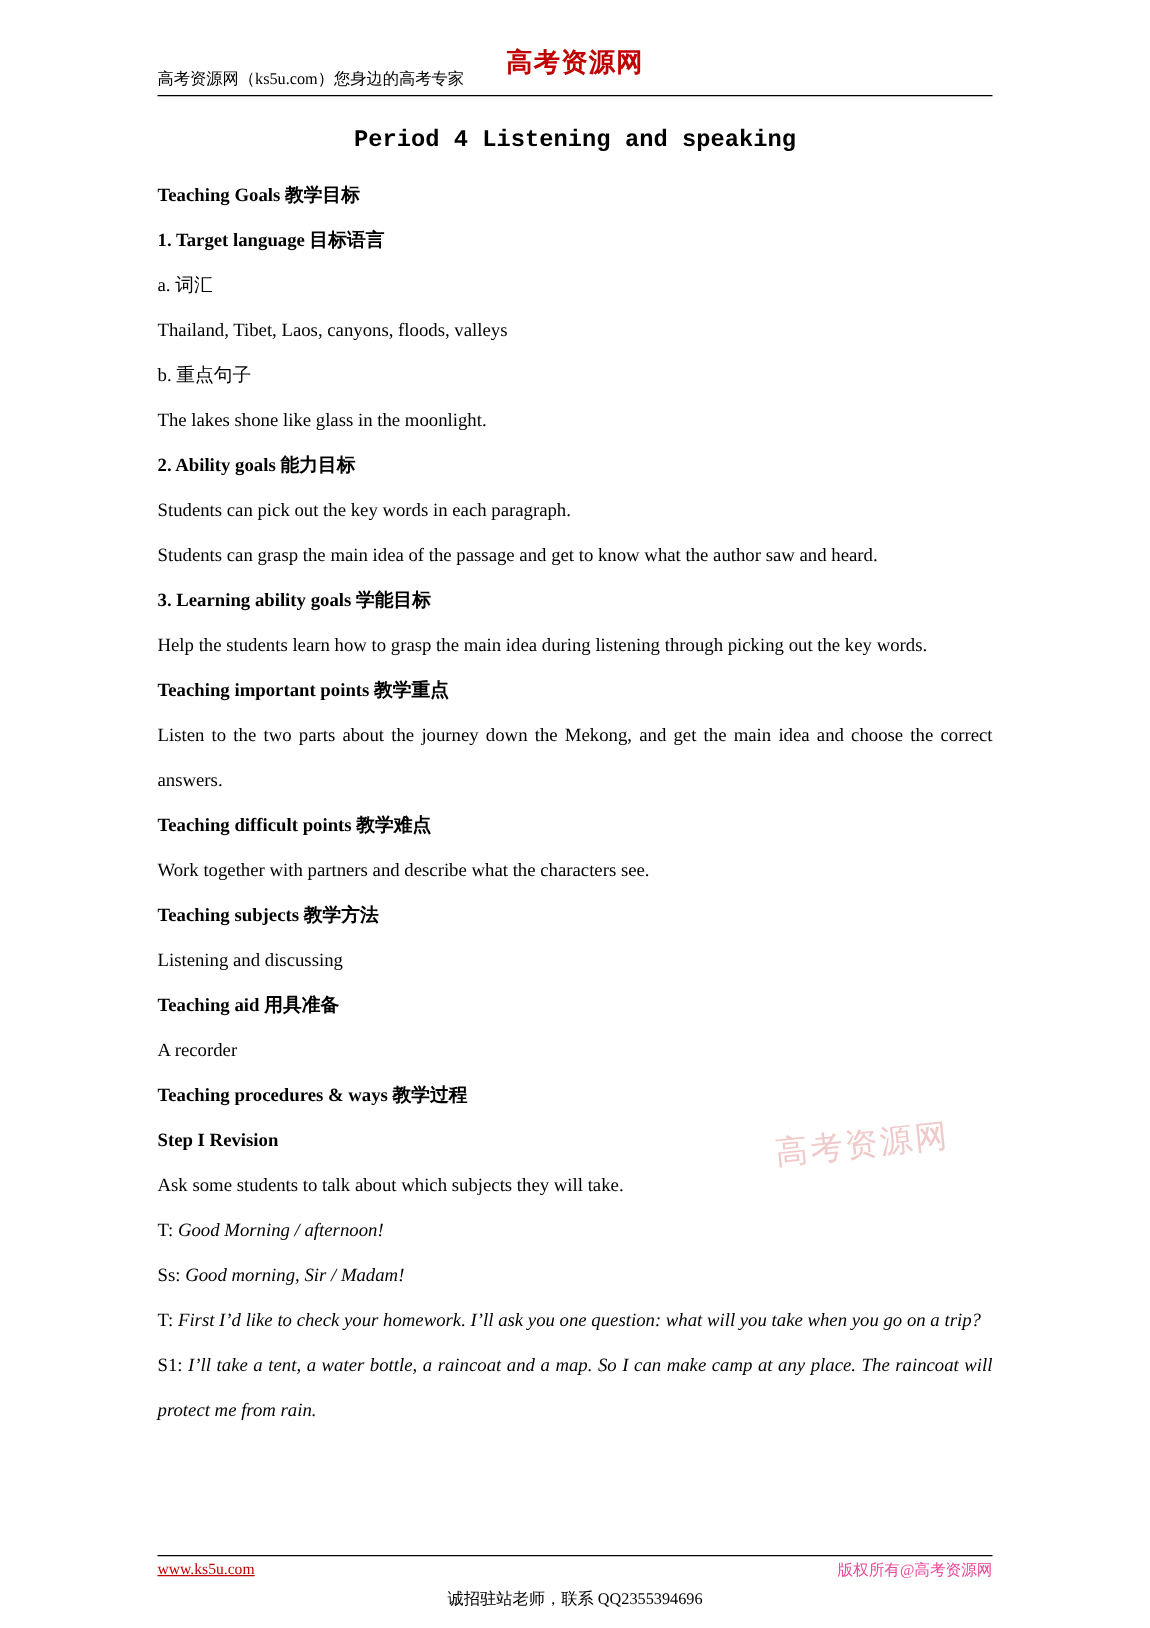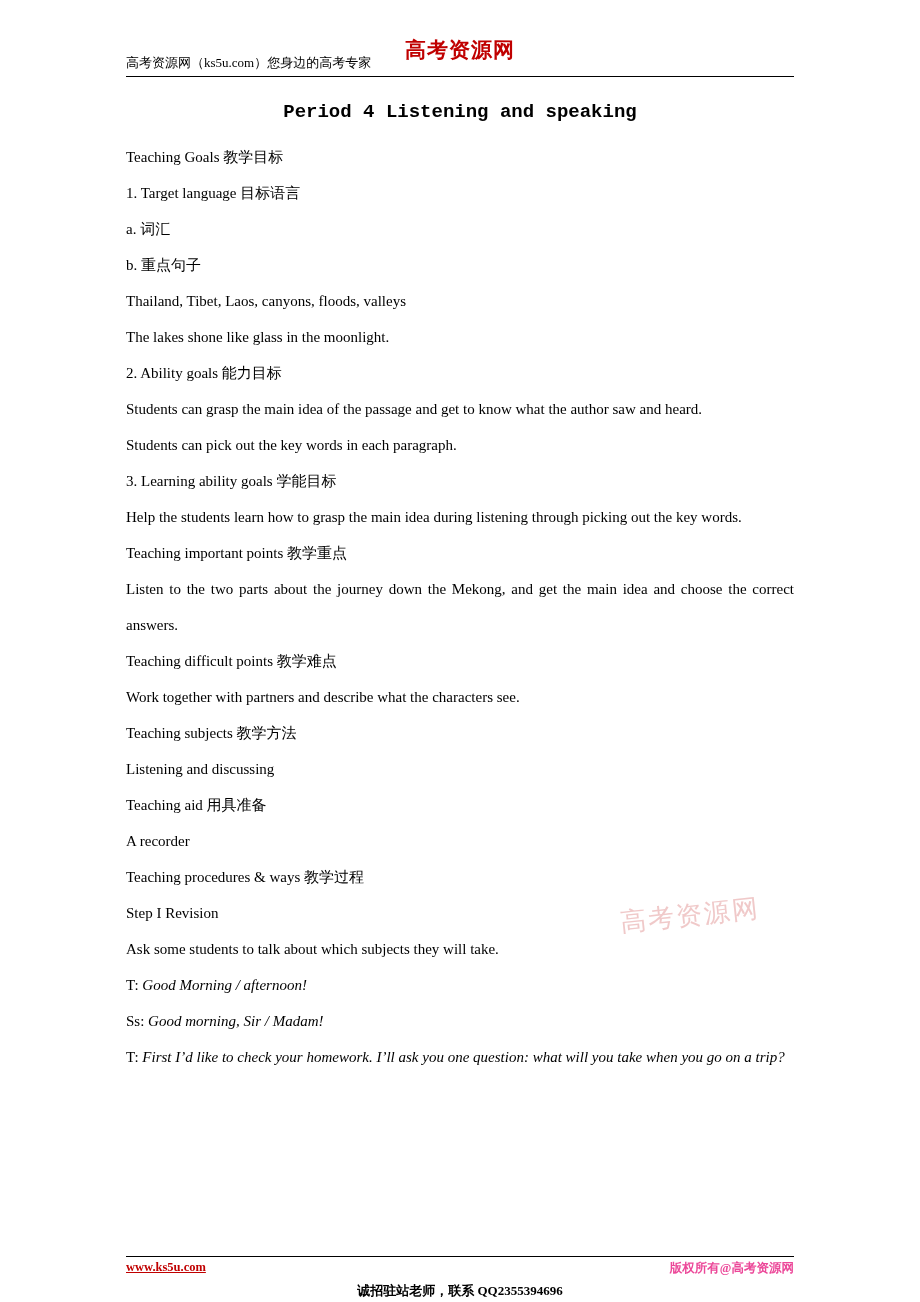--- a/index.html
+++ b/index.html
@@ -69,21 +69,21 @@
   }
 
   
   .para {
     font-size: 15px;
     line-height: 36px;
     margin: 0;
     text-align: justify;
   }
   .para.bold {
-    font-weight: normal;
+    font-weight: bold;
   }
   .para.just {
     text-align: justify;
     text-justify: inter-word;
   }
   .lead {
     font-style: normal;
   }
   .run-i { font-style: italic; }
 
@@ -99,22 +99,21 @@
     transform: rotate(-6deg);
     pointer-events: none;
     white-space: nowrap;
   }
 
   
   .footer {
     position: absolute;
     left: 126px;
     right: 126px;
-    bottom: 28px;
-    font-weight: bold;
+    bottom: 40px;
   }
   .footer-rule {
     border-top: 1px solid #000;
     margin-bottom: 3px;
   }
   .footer-row {
     display: flex;
     justify-content: space-between;
     font-size: 12.5px;
   }
@@ -143,42 +142,43 @@
     <div class="header-center">高考资源网</div>
     <div class="header-right">您身边的高考专家</div>
   </div>
 
   <h1 class="doc-title">Period 4 Listening and speaking</h1>
 
   <div id="body-content">
       <p class="para bold">Teaching    Goals  教学目标</p>
       <p class="para bold">1. Target language  目标语言</p>
       <p class="para">a. 词汇</p>
+      <p class="para">Thailand, Tibet, Laos, canyons, floods, valleys</p>
       <p class="para">b. 重点句子</p>
-      <p class="para">Thailand, Tibet, Laos, canyons, floods, valleys</p>
       <p class="para">The lakes shone like glass in the moonlight.</p>
       <p class="para bold">2. Ability goals 能力目标</p>
+      <p class="para">Students can pick out the key words in each paragraph.</p>
       <p class="para">Students can grasp the main idea of the passage and get to know what the author saw and heard.</p>
-      <p class="para">Students can pick out the key words in each paragraph.</p>
       <p class="para bold">3. Learning ability goals  学能目标</p>
       <p class="para just">Help the students learn how to grasp the main idea during listening through picking out the key words.</p>
       <p class="para bold">Teaching important points  教学重点</p>
       <p class="para just">Listen to the two parts about the journey down the Mekong, and get the main idea and choose the correct answers.</p>
       <p class="para bold">Teaching difficult points  教学难点</p>
       <p class="para">Work together with partners and describe what the characters see.</p>
       <p class="para bold">Teaching subjects  教学方法</p>
       <p class="para">Listening and discussing</p>
       <p class="para bold">Teaching aid  用具准备</p>
       <p class="para">A recorder</p>
       <p class="para bold">Teaching procedures &amp; ways  教学过程</p>
       <p class="para bold">Step I    Revision</p>
       <p class="para">Ask some students to talk about which subjects they will take.</p>
       <p class="para"><span class="lead">T: </span><span class="run-i">Good Morning / afternoon!</span></p>
       <p class="para"><span class="lead">Ss: </span><span class="run-i">Good morning, Sir / Madam!</span></p>
       <p class="para"><span class="lead">T: </span><span class="run-i">First I’d like to check your homework. I’ll ask you one question: what will you take when you go on a trip?</span></p>
+      <p class="para"><span class="lead">S1: </span><span class="run-i">I’ll take a tent, a water bottle, a raincoat and a map. So I can make camp at any place. The raincoat will protect me from rain.</span></p>
     </div>
 
   <div class="watermark">高考资源网</div>
 
   <div class="footer">
     <div class="footer-rule"></div>
     <div class="footer-row">
       <div class="footer-left"><a href="#">www.ks5u.com</a></div>
       <div class="footer-right">版权所有@高考资源网</div>
     </div>

